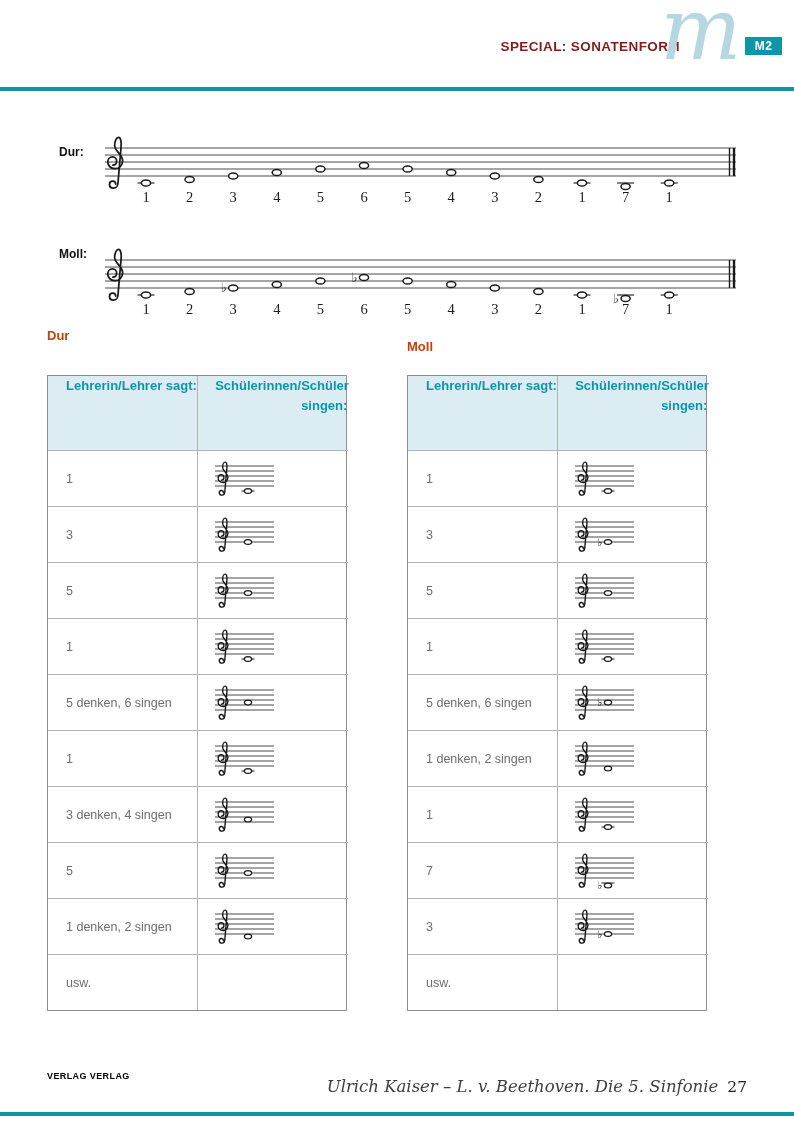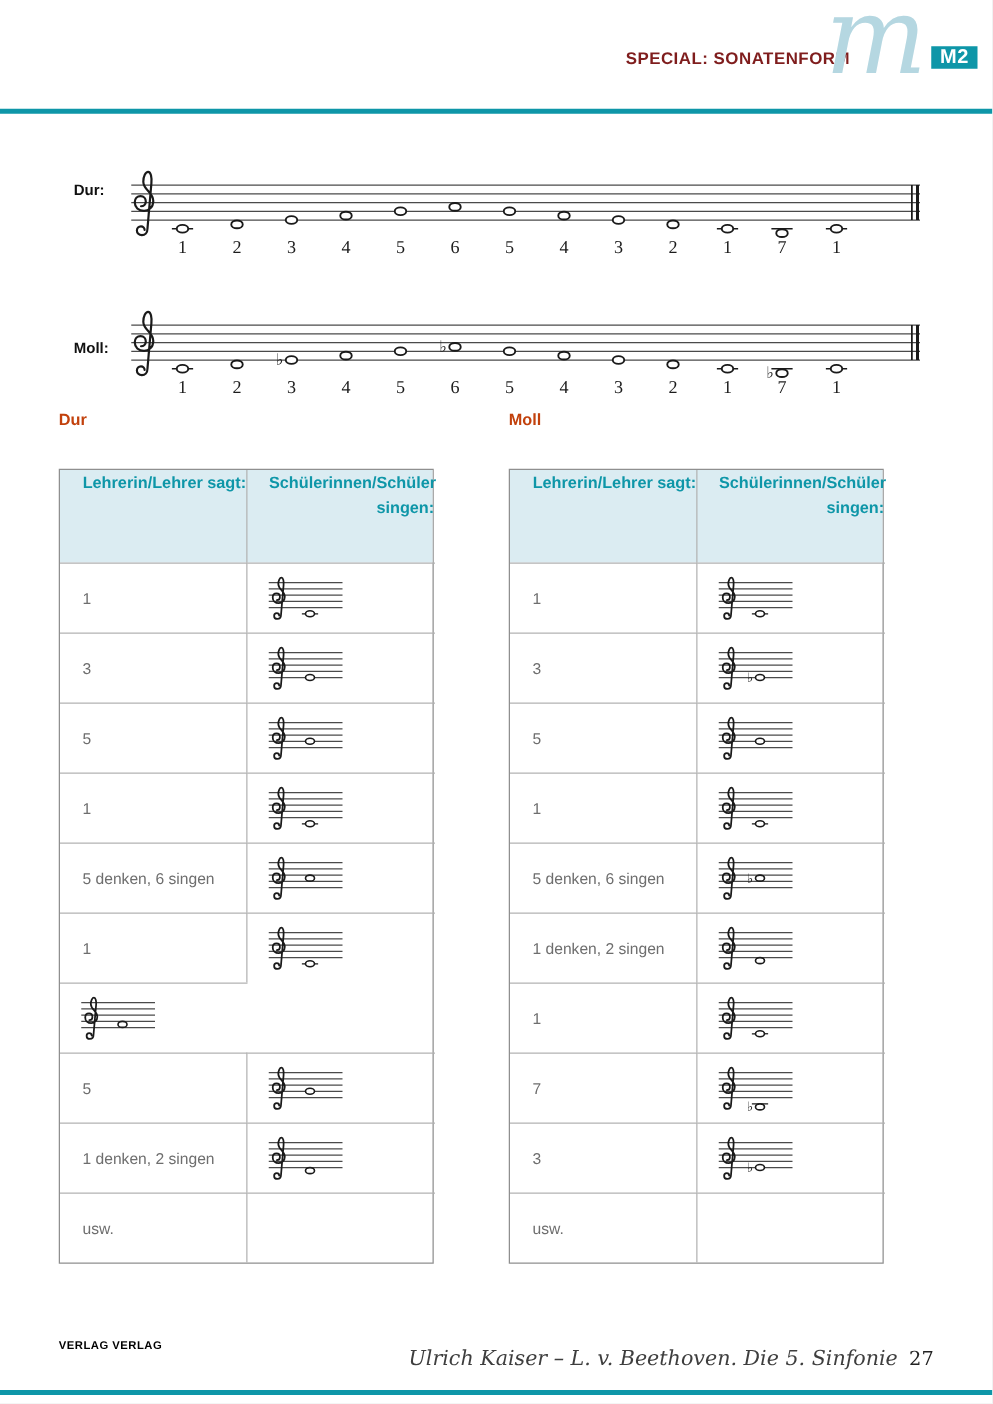--- a/index.html
+++ b/index.html
@@ -13,40 +13,40 @@
     position:absolute; top:39px; right:114px;
     color:#7f1d1d; font-weight:bold; font-size:13.5px; letter-spacing:.4px;
   }
   .watermark {
     position:absolute; top:-14px; left:660px; width:90px;
     font-family:"DejaVu Serif", serif; font-style:italic;
     font-size:86px; line-height:86px; color:#b5d7e1; z-index:1;
   }
   .badge {
     position:absolute; top:37px; left:745px; width:37px; height:18px;
-    background:#0e96a8; color:#ffffff; font-weight:bold; font-size:16px;
+    background:#0e96a8; color:#ffffff; font-weight:bold; font-size:12px;
     display:flex; align-items:center; justify-content:center; z-index:2;
     letter-spacing:.3px;
   }
   .rule { position:absolute; left:0; width:794px; height:4px; background:#0e96a8; }
   .rule-top { top:87px; }
   .rule-bottom { top:1112px; }
 
   
   .staff-label { position:absolute; left:59px; font-size:12px; font-weight:700; color:#111; }
   .lbl-dur  { top:145px; }
-  .lbl-moll { top:271px; }
+  .lbl-moll { top:247px; }
   .bigstaff { position:absolute; left:100px; width:645px; height:88px; }
   #bigstaff-0 { top:121px; }
   #bigstaff-1 { top:233px; }
 
   
   .tbl-caption { position:absolute; top:328px; color:#c2410c; font-weight:bold; font-size:13px; }
   .cap-dur  { left:47px; }
-  .cap-moll { left:407px; }
+  .cap-moll { left:407px;margin-top:11px; }
   .score-table {
     position:absolute; top:375px; width:300px;
     border:1px solid #8f8f8f; background:#fff; box-sizing:border-box;
   }
   .tbl-dur  { left:47px; }
   .tbl-moll { left:407px; }
   .thead { display:grid; grid-template-columns:150px 150px; height:74px; background:#dbecf2; }
   .th {
     display:flex; flex-direction:row; justify-content:center;
     padding-left:18px; box-sizing:border-box;
@@ -292,20 +292,23 @@
             <line x1="1" y1="28" x2="60" y2="28" class="stave-line"></line>
             <g transform="translate(3,1.2) scale(0.62)">
               <path d="M12.6 52.6 c0 3.4 -2.2 5.4 -4.7 5.4 c-2.5 0 -4.2 -1.7 -4.2 -3.9 c0 -2 1.5 -3.5 3.4 -3.5 c1.8 0 3.1 1.4 3.1 3.1 M12.6 52.6 L15.9 14.5 c0.5 -5.4 -0.5 -9.8 -2.7 -9.8 c-2.2 0 -4.1 3.9 -4.1 8.3 c0 6.9 8.4 8.9 8.4 16.2 c0 5.3 -3.9 8.4 -7.8 8.4 c-4.7 0 -7.8 -3.1 -7.8 -7.2 c0 -3.1 2.1 -5.3 4.9 -5.3 c2.7 0 4.4 2 4.4 4.6 c0 2.4 -1.8 4 -4 4" fill="none" stroke="#1a1a1a" stroke-width="2.286002286003429" stroke-linecap="round"></path>
             </g>
             <line x1="27.5" y1="33" x2="40.5" y2="33" stroke="#1a1a1a" stroke-width="1"></line>
             <ellipse cx="34" cy="33" rx="3.6" ry="2.4" fill="#fff" stroke="#1a1a1a" stroke-width="1.3"></ellipse>
           </svg>
         </div>
       </div>
       <div class="trow">
+        <div class="cell c-left">
+          <span>3 denken, 4 singen</span>
+        </div>
         <div class="cell c-note">
           <svg viewBox="0 0 62 42" width="62" height="42">
             <line x1="1" y1="8" x2="60" y2="8" class="stave-line"></line>
             <line x1="1" y1="13" x2="60" y2="13" class="stave-line"></line>
             <line x1="1" y1="18" x2="60" y2="18" class="stave-line"></line>
             <line x1="1" y1="23" x2="60" y2="23" class="stave-line"></line>
             <line x1="1" y1="28" x2="60" y2="28" class="stave-line"></line>
             <g transform="translate(3,1.2) scale(0.62)">
               <path d="M12.6 52.6 c0 3.4 -2.2 5.4 -4.7 5.4 c-2.5 0 -4.2 -1.7 -4.2 -3.9 c0 -2 1.5 -3.5 3.4 -3.5 c1.8 0 3.1 1.4 3.1 3.1 M12.6 52.6 L15.9 14.5 c0.5 -5.4 -0.5 -9.8 -2.7 -9.8 c-2.2 0 -4.1 3.9 -4.1 8.3 c0 6.9 8.4 8.9 8.4 16.2 c0 5.3 -3.9 8.4 -7.8 8.4 c-4.7 0 -7.8 -3.1 -7.8 -7.2 c0 -3.1 2.1 -5.3 4.9 -5.3 c2.7 0 4.4 2 4.4 4.6 c0 2.4 -1.8 4 -4 4" fill="none" stroke="#1a1a1a" stroke-width="2.286002286003429" stroke-linecap="round"></path>
             </g>

